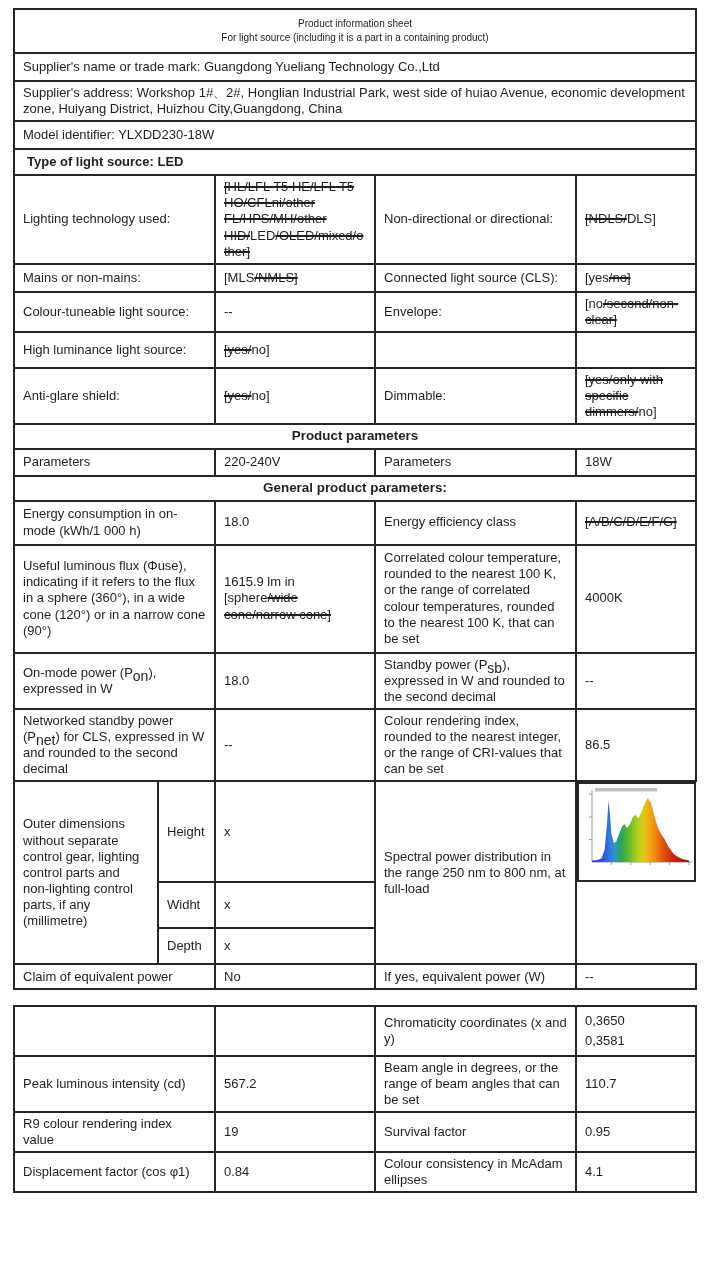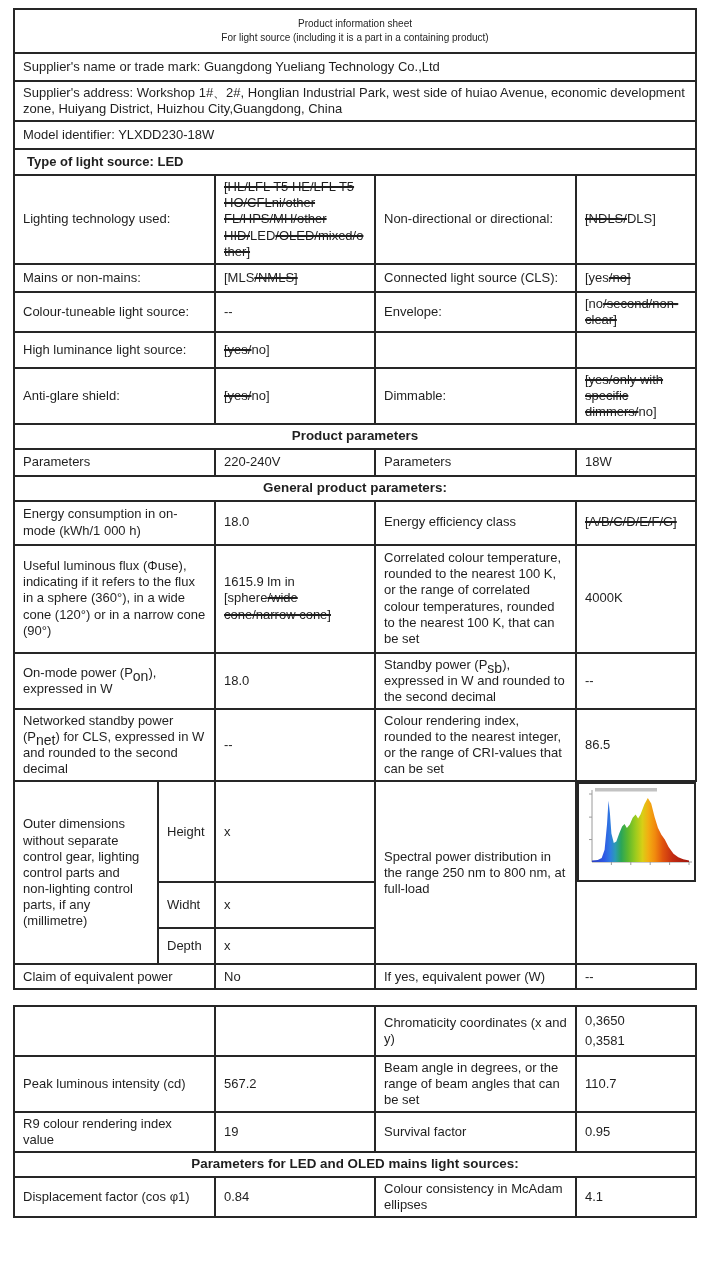--- a/index.html
+++ b/index.html
@@ -204,23 +204,20 @@
         <td class="c">567.2</td>
         <td>Beam angle in degrees, or the range of beam angles that can be set</td>
         <td class="c">110.7</td>
       </tr>
       <tr style="height:38px">
         <td colspan="2">R9 colour rendering index value</td>
         <td class="c">19</td>
         <td>Survival factor</td>
         <td class="c">0.95</td>
       </tr>
-      <tr style="height:23px">
-        <td colspan="5" class="sect">Parameters for LED and OLED mains light sources:</td>
-      </tr>
       <tr style="height:38px">
         <td colspan="2">Displacement factor (cos φ1)</td>
         <td class="c">0.84</td>
         <td>Colour consistency in McAdam ellipses</td>
         <td class="c">4.1</td>
       </tr>
 
     </tbody>
   </table>
 

